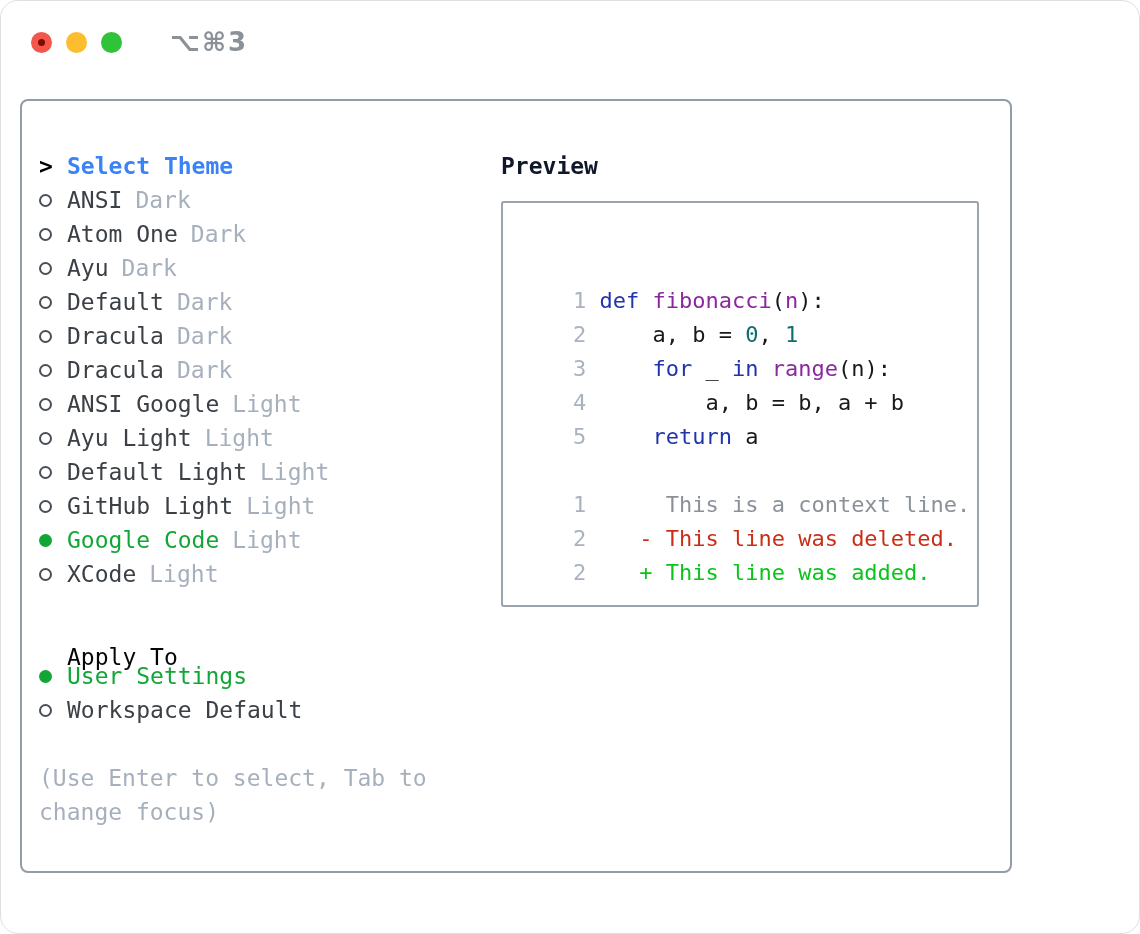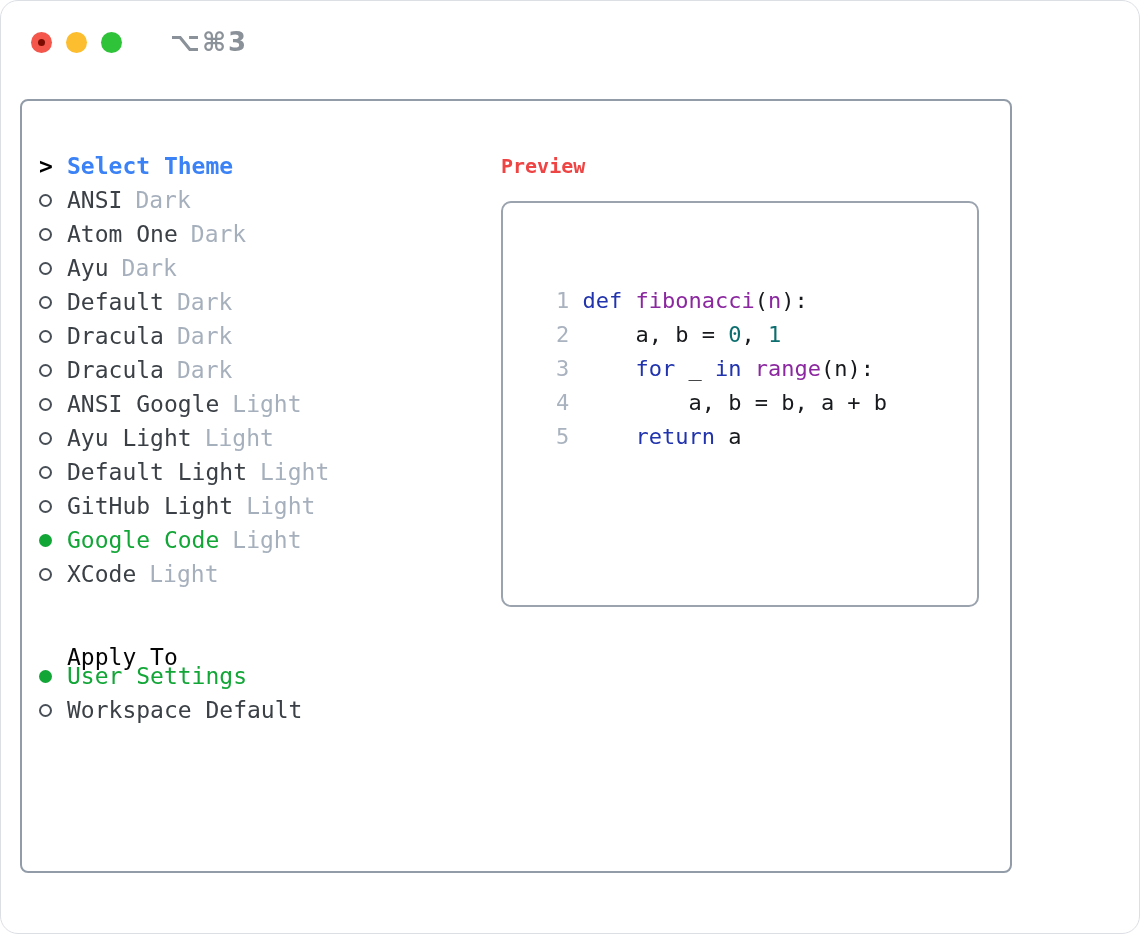--- a/index.html
+++ b/index.html
@@ -39,25 +39,25 @@
   .bullet.ring { border:2px solid #494f57; background:transparent; }
   .bullet.filled { background:#12a637; }
   .label { color:#3b4046; }
   .selected .label { color:#12a637;text-align:center; }
   .tag { color:#a6b0bd; margin-left:13px; }
   .spacer { height:34px; }
   .help { width:432px; color:#a6b0bd; font-size:23px; line-height:34px; }
 
   
   .right-col { position:absolute; left:479px; top:48px; }
-  .preview-label { color:#ef4444; font-weight:700; font-size:20px; }
+  .preview-label { color:#0f172a; font-weight:700; font-size:23px; }
   .preview-box {
     margin-top:18px; width:478px; height:406px;
-    border:2px solid #9aa3ae; border-radius:10px; background:#fff;
-    padding:47px 0 0 0; overflow:hidden;
+    border:2px solid #9aa3ae; border-radius:3px; background:#fff;
+    padding:47px 0 0 17px; overflow:hidden;
   }
   .cline { height:34px; line-height:34px; font-size:22px; white-space:pre; }
   .lnum { display:inline-block; width:2ch; color:#a9b2bf; }
   .tk-pl { color:#17191c; }
   .tk-kw { color:#2134ae; }
   .tk-fn { color:#8b28a0; }
   .tk-nu { color:#0c6e6e; }
   .d-context { color:#8b9199; }
   .d-deleted { color:#ca2e18; }
   .d-added { color:#0bc41b; }
@@ -174,20 +174,21 @@
 
   <div class="row item">
     <span class="marker"><span class="bullet ring"></span></span>
     <span class="label">Workspace Default</span>
     
   </div>
 </div>
 
       <div class="spacer"></div>
 
+      <div class="help">(Use Enter to select, Tab to change focus)</div>
     </div>
 
     <div class="right-col">
       <div class="row preview-label">Preview</div>
       <div class="preview-box">
         <div id="code-lines">
   <div class="cline">
     <span class="lnum">1</span><span class="code"><span class="tk-kw">def</span><span class="tk-pl"> </span><span class="tk-fn">fibonacci</span><span class="tk-pl">(</span><span class="tk-fn">n</span><span class="tk-pl">):</span></span>
   </div>
 
@@ -201,17 +202,30 @@
 
   <div class="cline">
     <span class="lnum">4</span><span class="code"><span class="tk-pl">        a, b = b, a + b</span></span>
   </div>
 
   <div class="cline">
     <span class="lnum">5</span><span class="code"><span class="tk-pl">    </span><span class="tk-kw">return</span><span class="tk-pl"> a</span></span>
   </div>
 </div>
         <div class="spacer"></div>
+        <div id="diff-lines">
+  <div class="cline">
+    <span class="lnum">1</span><span class="code d-context">     This is a context line.</span>
+  </div>
+
+  <div class="cline">
+    <span class="lnum">2</span><span class="code d-deleted">   - This line was deleted.</span>
+  </div>
+
+  <div class="cline">
+    <span class="lnum">2</span><span class="code d-added">   + This line was added.</span>
+  </div>
+</div>
       </div>
     </div>
 
   </div>
 </div>
 
 </body></html>

